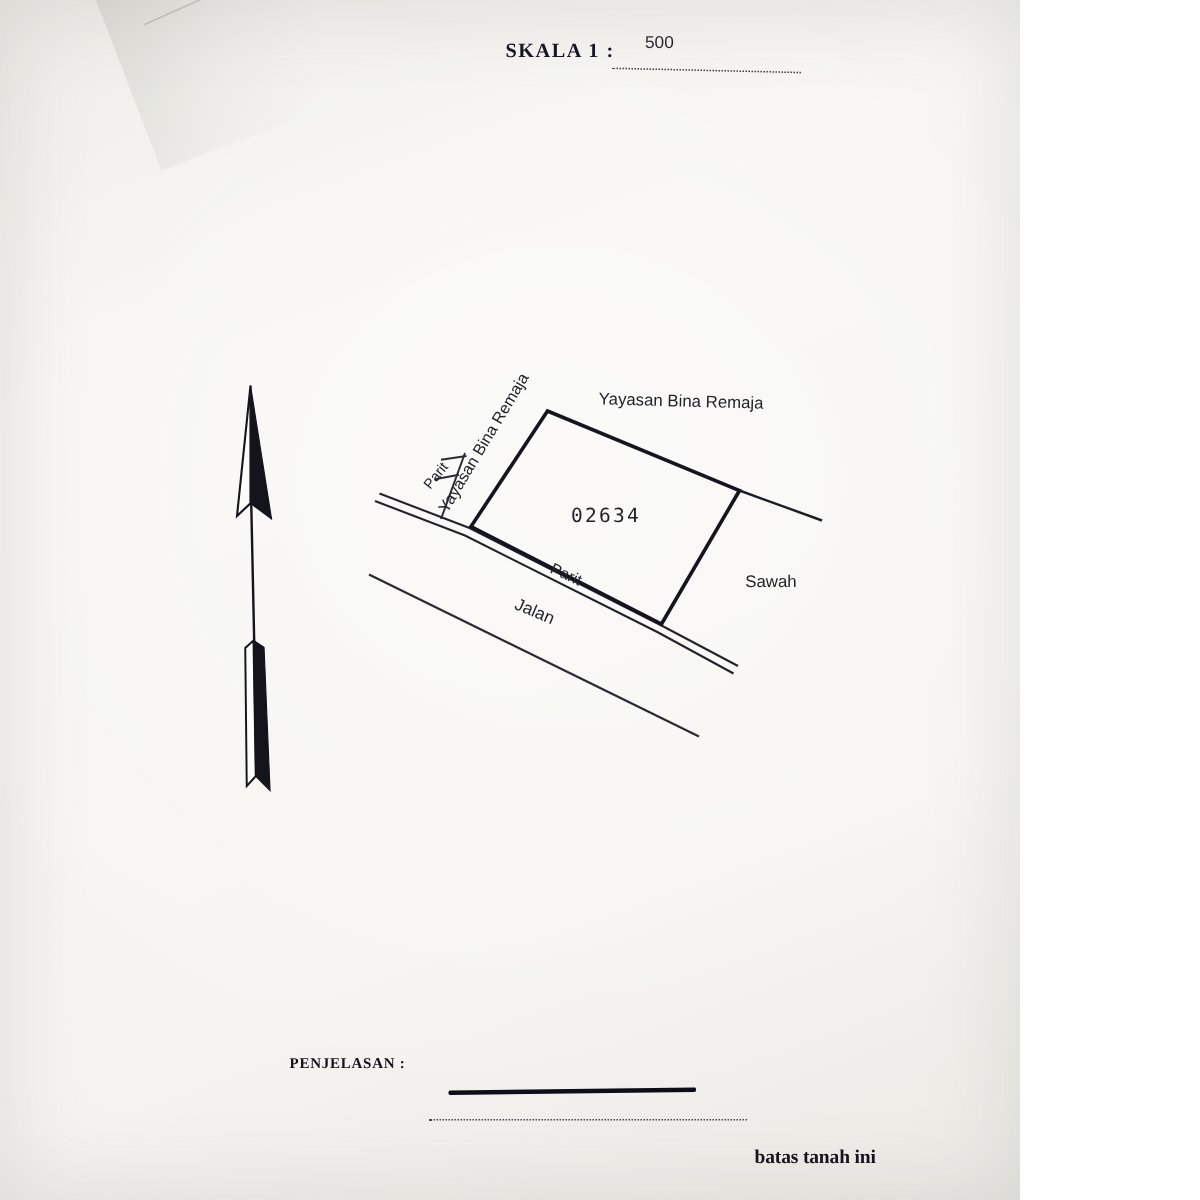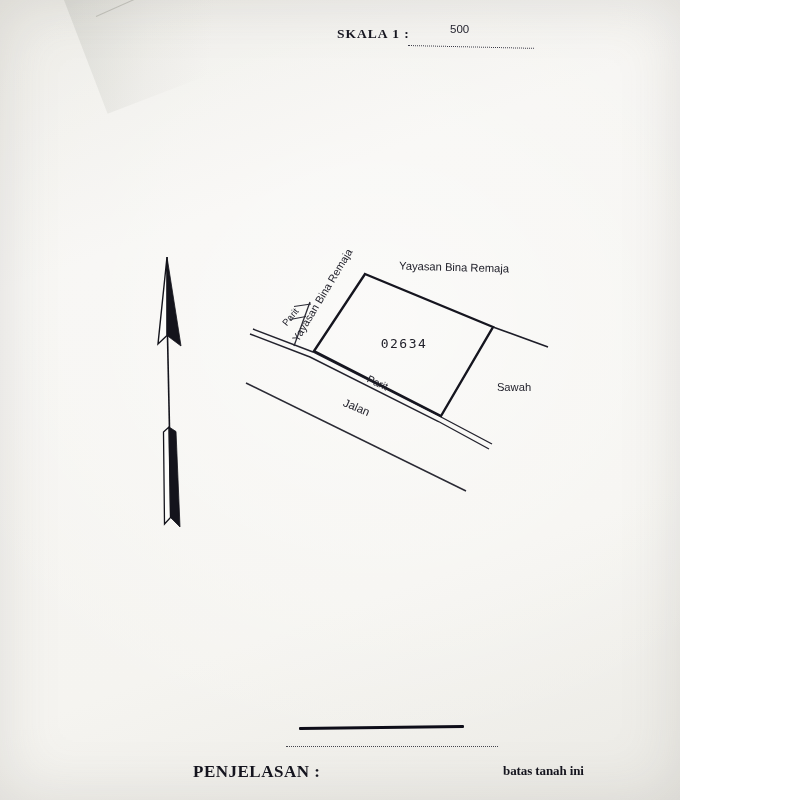--- a/index.html
+++ b/index.html
@@ -22,27 +22,27 @@
     transform:rotate(-21deg);
   }
   .crease-line{
     position:absolute;left:96px;top:16px;width:118px;height:0;
     border-top:1px solid rgba(150,150,142,0.45);
     transform:rotate(-24deg);transform-origin:left center;
   }
   .abs{position:absolute;}
   .serif-bold{font-family:"Liberation Serif", serif;font-weight:bold;}
   .scale-label{left:337px;top:26px;font-size:13.5px;letter-spacing:1px;color:#15151f;}
-  .scale-value{left:450px;top:23px;font-size:11.5px;color:#23232f;}
+  .scale-value{left:430px;top:23px;font-size:11.5px;color:#23232f;}
   .scale-underline{
     left:408px;top:30px;width:126px;height:15px;
     border-bottom:1.6px dotted #3c3c48;
     transform:rotate(1.3deg);transform-origin:left bottom;
   }
-  .legend-title{left:193px;top:762px;font-size:17px;letter-spacing:0.5px;color:#12121c;}
+  .legend-title{left:193px;top:704px;font-size:10px;letter-spacing:0.5px;color:#12121c;}
   .legend-solid-line{
     left:299px;top:726px;width:165px;height:3.4px;background:#0d0d18;
     transform:rotate(-0.7deg);border-radius:1px;
   }
   .legend-dotted{
     left:286px;top:731px;width:212px;height:15px;
     border-bottom:1.5px dotted #46464f;
   }
   .legend-boundary{left:503px;top:763px;font-size:13px;letter-spacing:-0.1px;color:#12121c;}
   svg text{fill:#22222c;}

